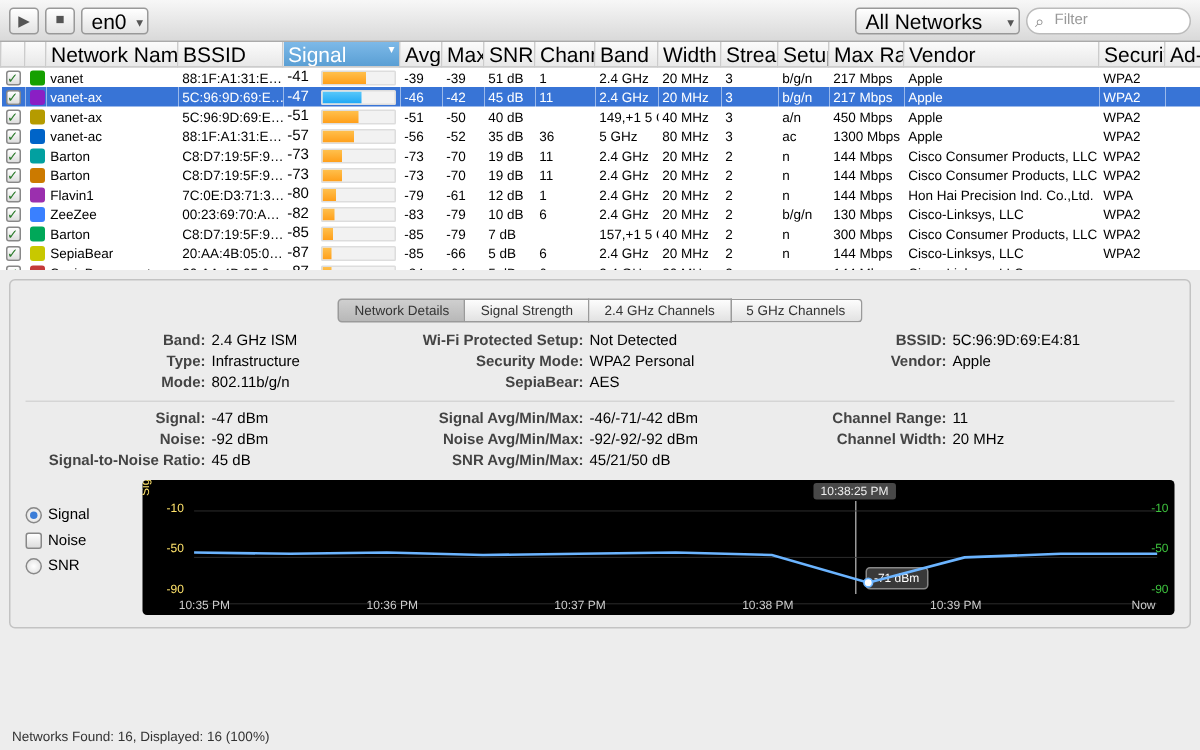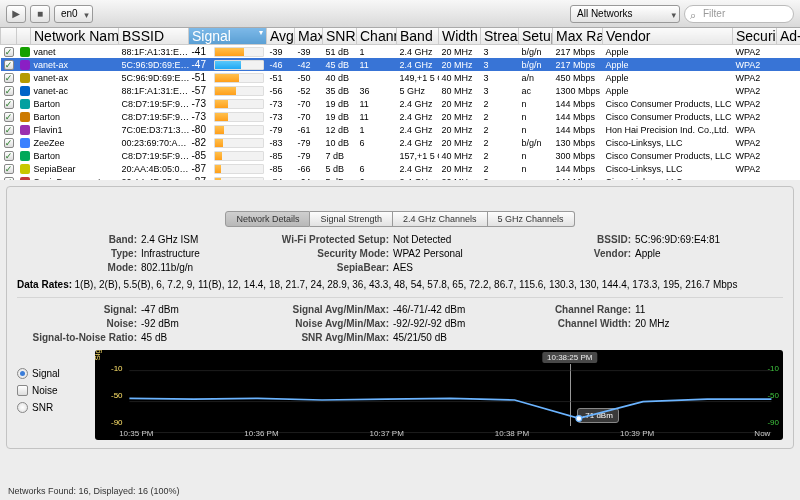--- a/index.html
+++ b/index.html
@@ -1,21 +1,21 @@
 <!DOCTYPE html>
 <html><head>
 <meta charset="utf-8">
 <style>
 * { margin:0; padding:0; box-sizing:border-box; font-family:"Lucida Grande","Helvetica Neue",Arial,sans-serif; font-size:10px; }
 body { background:#ededed; width:800px; height:500px; overflow:hidden; color:#000; }
 
 
 .toolbar { height:28px; background:linear-gradient(#f7f7f7,#d9d9d9); border-bottom:1px solid #aaa; display:flex; align-items:center; padding:0 6px; gap:4px; }
 .tb-btn { width:20px; height:18px; border:1px solid #999; border-radius:3px; background:linear-gradient(#fff,#e3e3e3); display:flex; align-items:center; justify-content:center; color:#555; }
-.tb-select { height:18px; border:1px solid #999; border-radius:3px; background:linear-gradient(#fff,#e3e3e3); padding:0 14px 0 6px; font-size:10px; position:relative; line-height:16px; }
+.tb-select { height:18px; border:1px solid #999; border-radius:3px; background:linear-gradient(#fff,#e3e3e3); padding:0 14px 0 6px; font-size:14px; position:relative; line-height:16px; }
 .tb-select::after { content:"▾"; position:absolute; right:3px; top:1px; font-size:9px; color:#555; }
 .spacer { flex:1; }
 .search { width:110px; height:18px; border:1px solid #bbb; border-radius:9px; background:#fff; padding:0 6px 0 18px; font-size:10px; position:relative; line-height:16px; color:#999; }
 .search::before { content:"⌕"; position:absolute; left:5px; top:1px; color:#888; font-size:11px; }
 
 
 .table-wrap { height:152px; overflow:hidden; background:#fff; }
 table { width:100%; border-collapse:collapse; table-layout:fixed; }
 th { background:linear-gradient(#fbfbfb,#e8e8e8); border:1px solid #ccc; border-top:none; height:15px; font-weight:normal; font-size:14px; text-align:left; padding:0 3px; white-space:nowrap; overflow:hidden; position:relative; }
 th.sorted { background:linear-gradient(#7db9e8,#5a9fd4); color:#fff; }
@@ -25,21 +25,21 @@
 .chk { width:10px; height:10px; border:1px solid #888; border-radius:2px; display:inline-flex; align-items:center; justify-content:center; background:linear-gradient(#fff,#ddd); vertical-align:middle; }
 .chk.on::after { content:"✓"; font-size:9px; color:#2a7a2a; line-height:8px; }
 .swatch { width:10px; height:10px; display:inline-block; border-radius:2px; vertical-align:middle; }
 .sigcell { display:flex; align-items:center; height:13px; }
 .sigval { width:22px; flex:none; }
 .sigbar-bg { flex:1; height:10px; background:#f2f2f2; border:1px solid #ddd; border-radius:1px; overflow:hidden; }
 .sigbar { height:100%; background:linear-gradient(#ffc04d,#ff9f1a); }
 tr.selected .sigbar { background:linear-gradient(#5ac8fa,#1fa8f5); }
 
 
-.panel { margin:6px; border:1px solid #c3c3c3; border-radius:4px; background:#ececec; padding:24px 10px 8px; }
+.panel { margin:6px; border:1px solid #c3c3c3; border-radius:4px; background:#ececec; padding:12px 10px 8px; }
 .seg { display:flex; justify-content:center; margin-bottom:6px; }
 .seg-btn { border:1px solid #9a9a9a; background:linear-gradient(#fdfdfd,#e2e2e2); height:16px; padding:0 10px; font-size:9px; line-height:14px; color:#333; }
 .seg-btn+.seg-btn { border-left:none; }
 .seg-btn:first-child { border-radius:3px 0 0 3px; }
 .seg-btn:last-child { border-radius:0 3px 3px 0; }
 .seg-btn.active { background:linear-gradient(#cfcfcf,#b8b8b8); }
 
 .grid3 { display:grid; grid-template-columns:1fr 1fr 1fr; gap:1px 20px; }
 .kv { display:flex; font-size:9px; line-height:13px; }
 .kv .k { text-align:right; color:#444; font-weight:bold; }
@@ -450,21 +450,20 @@
       </div>
       <div class="kv w2">
         <span class="k">Mode:</span>
         <span class="v">802.11b/g/n</span>
       </div>
       <div class="kv w3">
         <span class="k">SepiaBear:</span>
         <span class="v">AES</span>
       </div>
     </div>
-  <div class="datarates"><span class="k">Data Rates:</span> <span>1(B), 2(B), 5.5(B), 6, 7.2, 9, 11(B), 12, 14.4, 18, 21.7, 24, 28.9, 36, 43.3, 48, 54, 57.8, 65, 72.2, 86.7, 115.6, 130.3, 130, 144.4, 173.3, 195, 216.7 Mbps</span></div>
   <hr class="sep">
   <div class="grid3" id="g2">
       <div class="kv w2">
         <span class="k">Signal:</span>
         <span class="v">-47 dBm</span>
       </div>
       <div class="kv w3">
         <span class="k">Signal Avg/Min/Max:</span>
         <span class="v">-46/-71/-42 dBm</span>
       </div>

